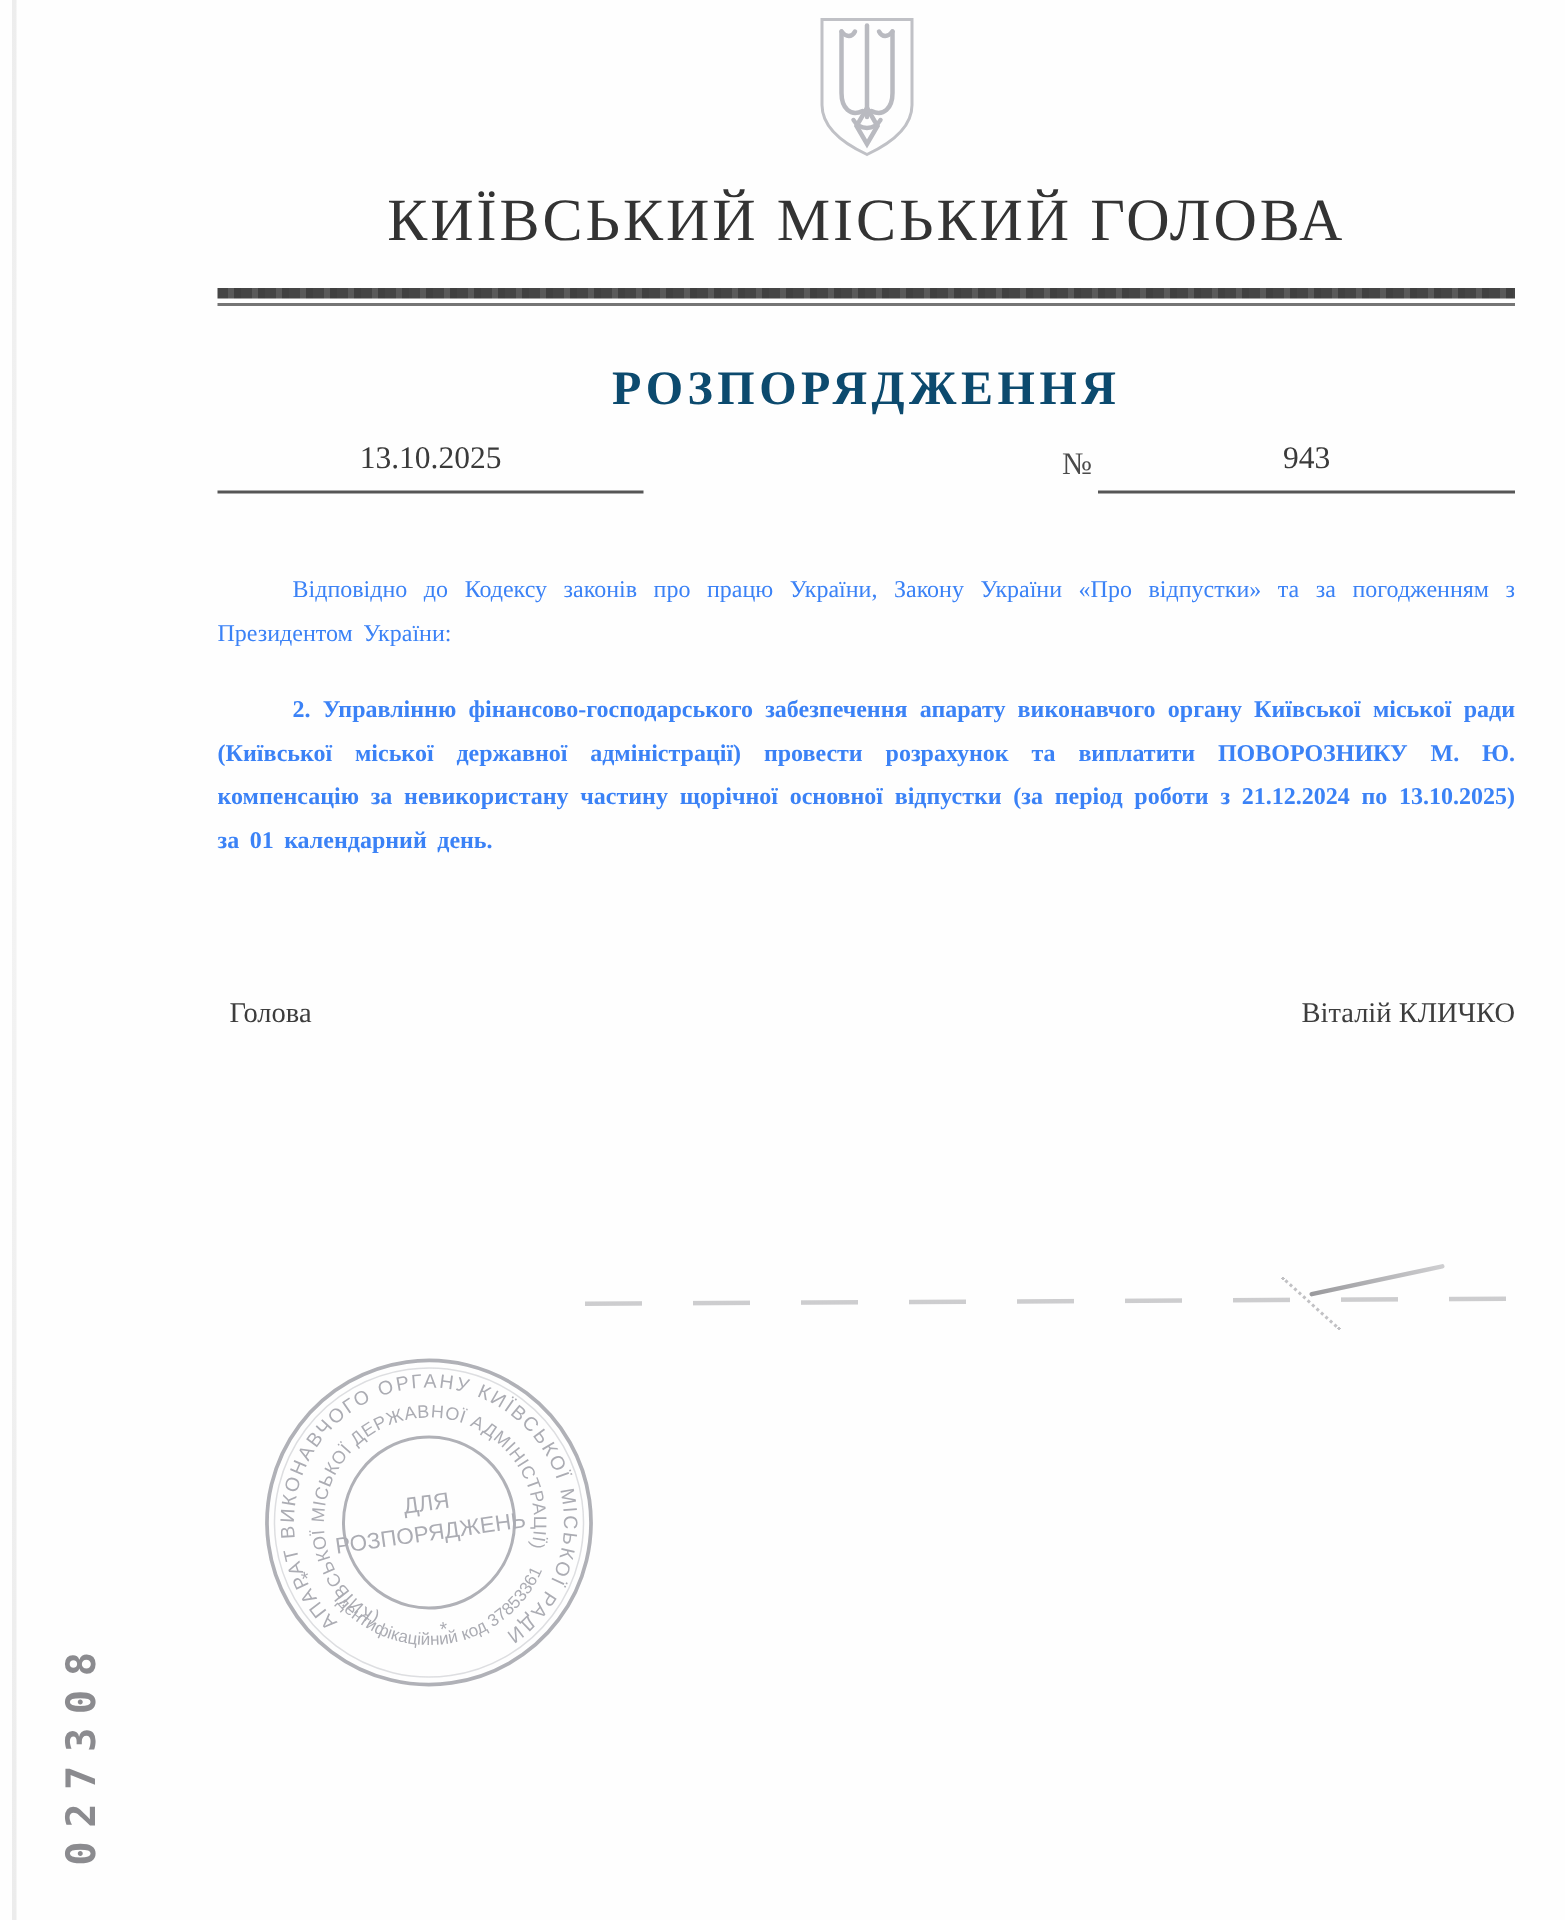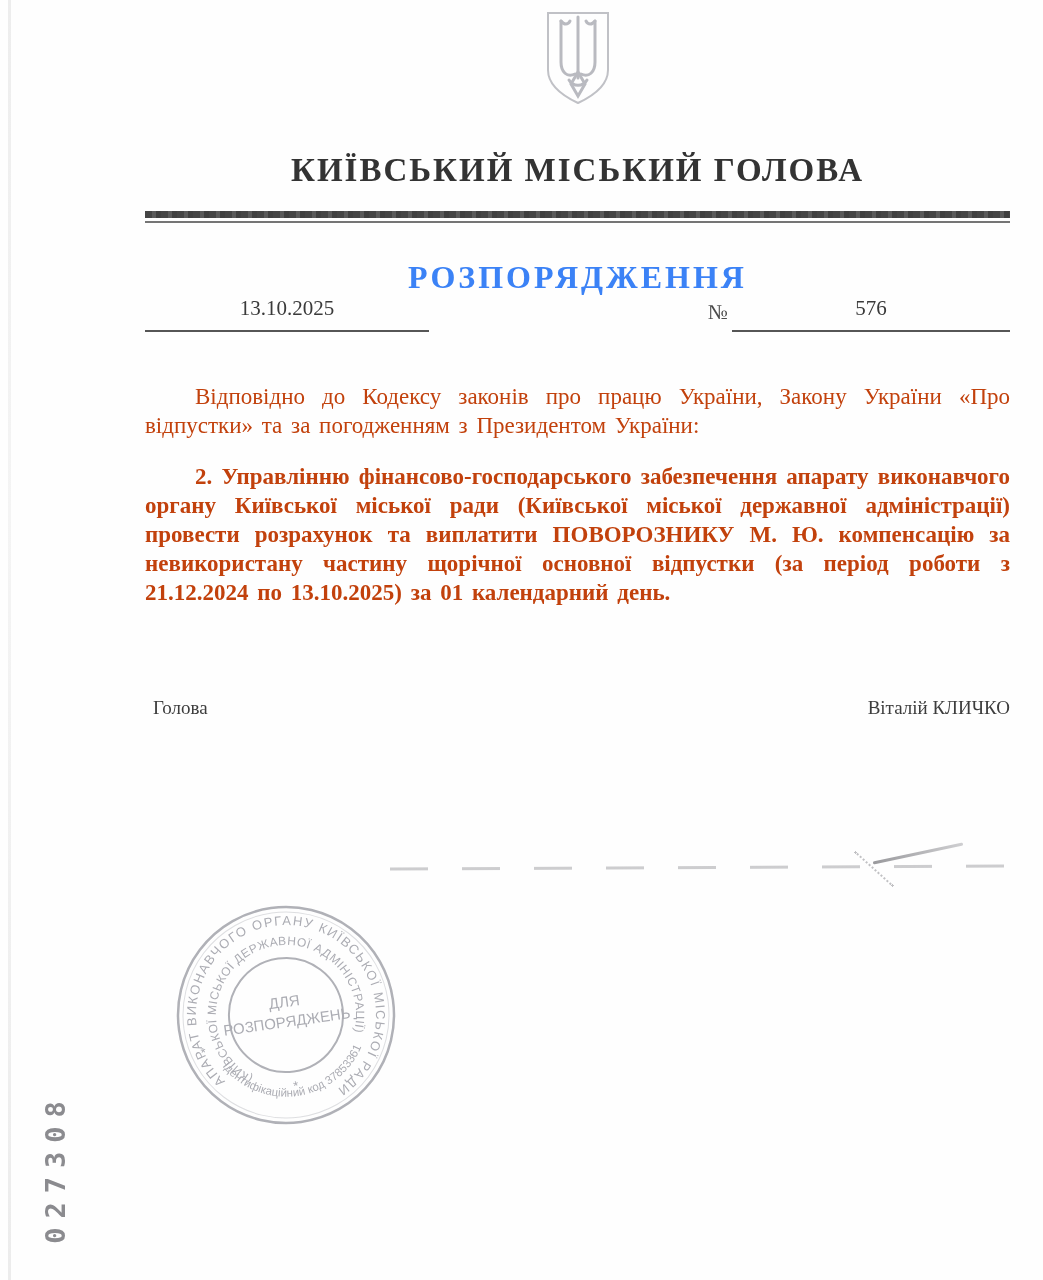--- a/index.html
+++ b/index.html
@@ -14,52 +14,52 @@
   .page { position:absolute; inset:0; background:#fefefe; }
   .scan-edge {
     position:absolute; left:8px; top:0; width:3px; height:1280px;
     background:linear-gradient(180deg,#ededed,#f4f4f4 40%,#ececec);
   }
   .content { position:absolute; left:145px; top:0; width:865px; }
 
   .emblem { width:68px; height:97px; margin:10px auto 0; display:block; }
 
   .org-title {
-    margin-top:45px; text-align:center;
-    font-size:33px; font-weight:bold; letter-spacing:2px; color:#333333;
+    margin-top:16px; text-align:center;
+    font-size:40px; font-weight:normal; letter-spacing:2px; color:#333333;
     white-space:nowrap;
   }
   .rule-thick {
     margin-top:22px; height:7px;
     background:repeating-linear-gradient(90deg,#454545 0 7px,#5a5a5a 7px 11px,#404040 11px 16px);
   }
   .rule-thin { margin-top:3px; height:2px; background:#757575; }
 
   .doc-type {
     margin-top:36px; text-align:center;
-    font-size:32px; font-weight:bold; letter-spacing:3px; color:#3b82f6;
+    font-size:32px; font-weight:bold; letter-spacing:3px; color:#0c4a6e;
   }
 
-  .meta-row { display:flex; justify-content:space-between; align-items:flex-end; }
+  .meta-row { margin-top:16px; display:flex; justify-content:space-between; align-items:flex-end; }
   .date-block {
     width:284px; text-align:center; font-size:21px;
     padding-bottom:9px; border-bottom:2px solid #565656; color:#3a3a3a;
   }
   .num-block { width:302px; display:flex; align-items:flex-end; font-size:21px; }
   .num-label { padding-bottom:7px; color:#4a4a4a; }
   .num-line {
     flex:1; text-align:center; padding-bottom:9px; margin-left:4px;
     border-bottom:2px solid #565656; color:#3a3a3a;
   }
 
   .subject { margin-top:76px; font-size:22px; padding-left:8px; }
 
   .body-text p {
-    font-size:23px; line-height:29px; text-align:justify;
-    text-indent:50px; word-spacing:3px; color:#c2410c;
+    font-size:16px; line-height:29px; text-align:justify;
+    text-indent:50px; word-spacing:3px; color:#3b82f6;
   }
   .intro  { margin-top:50px; }
   .item-1 { margin-top:32px; }
   .item-2 { margin-top:22px;font-weight:bold; }
 
   .sign-row {
     margin-top:90px; display:flex; justify-content:space-between;
     font-size:19px; padding-left:8px;
   }
   .sign-name { }
@@ -118,21 +118,21 @@
 
     <div class="rule-thick"></div>
     <div class="rule-thin"></div>
 
     <div class="doc-type">РОЗПОРЯДЖЕННЯ</div>
 
     <div class="meta-row">
       <div class="date-block">13.10.2025</div>
       <div class="num-block">
         <span class="num-label">№</span>
-        <span class="num-line">576</span>
+        <span class="num-line">943</span>
       </div>
     </div>
 
 
     <div class="body-text">
       <p class="intro">Відповідно до Кодексу законів про працю України, Закону України «Про відпустки» та за погодженням з Президентом України:</p>
       <p class="item-2">2. Управлінню фінансово-господарського забезпечення апарату виконавчого органу Київської міської ради (Київської міської державної адміністрації) провести розрахунок та виплатити ПОВОРОЗНИКУ М. Ю. компенсацію за невикористану частину щорічної основної відпустки (за період роботи з 21.12.2024 по 13.10.2025) за 01 календарний день.</p>
     </div>
 
     <div class="sign-row">

